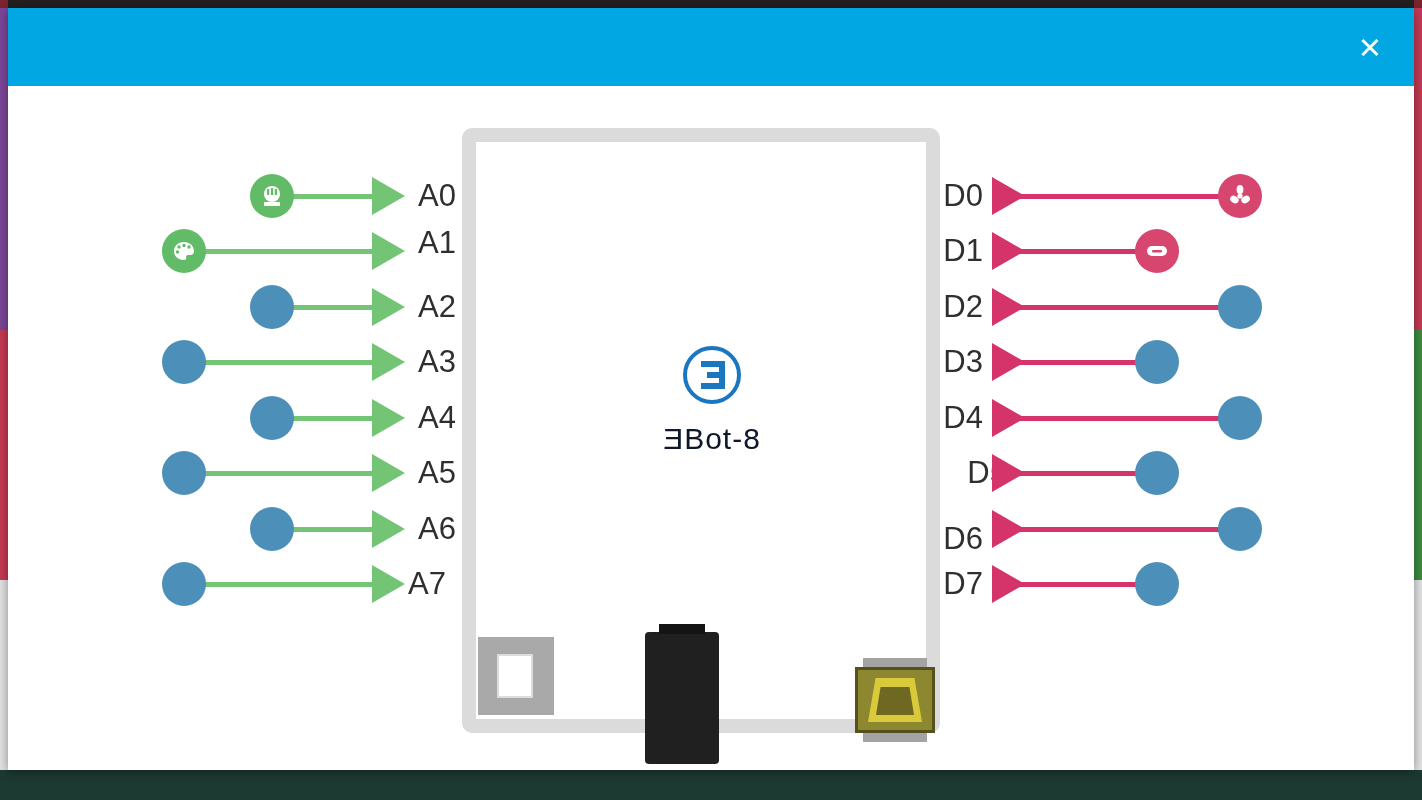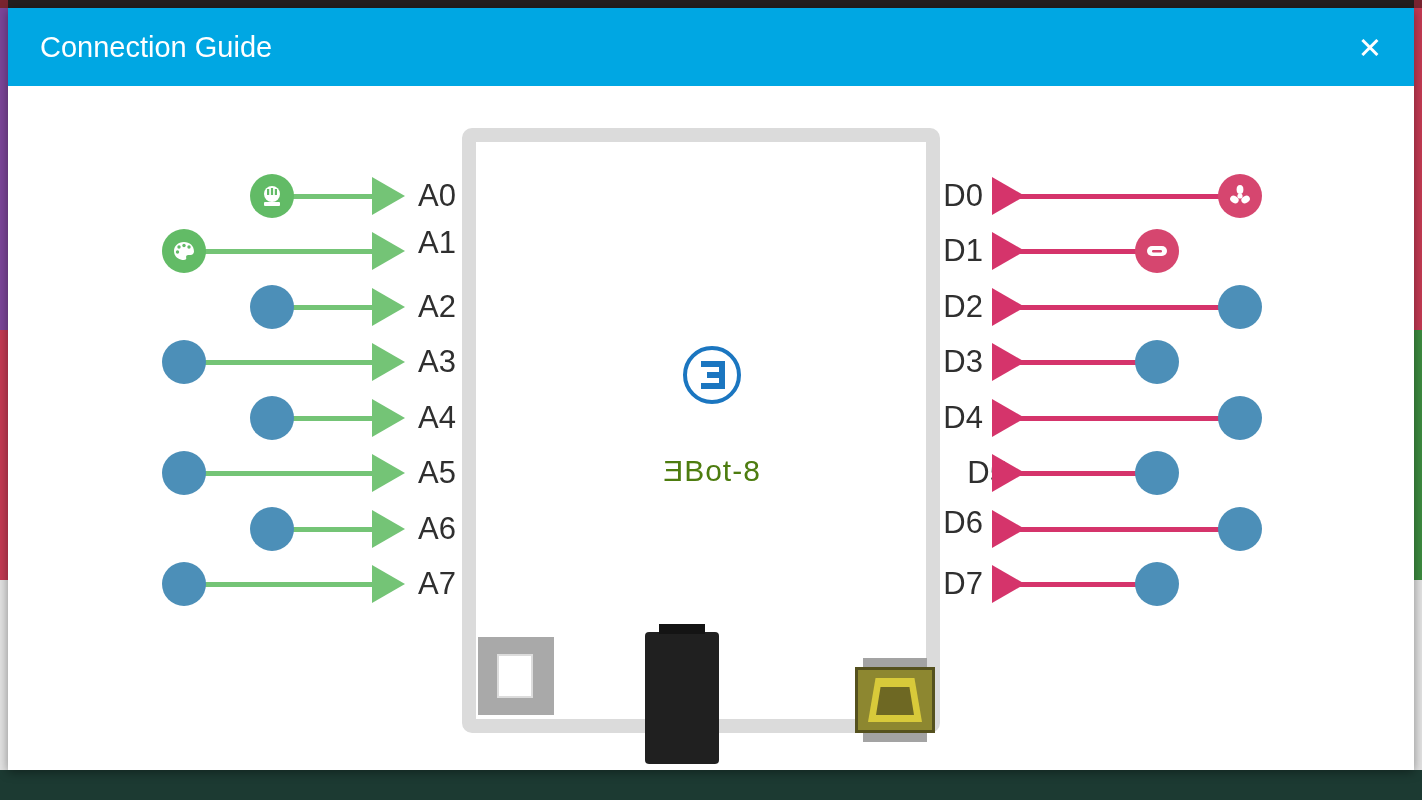--- a/index.html
+++ b/index.html
@@ -18,21 +18,21 @@
   
   .dialog{position:absolute;left:8px;top:8px;width:1406px;height:762px;background:#fff;box-shadow:0 2px 10px rgba(0,0,0,.4);}
   .header{position:relative;height:78px;background:#00A7E3;}
   .title{position:absolute;left:32px;top:0;line-height:78px;font-size:29px;color:#fff;}
   .close{position:absolute;right:24px;top:20px;width:40px;height:40px;background:none;border:none;color:#fff;font-size:29px;font-weight:bold;cursor:pointer;font-family:inherit;line-height:40px;text-align:center;}
   .body{position:relative;width:1406px;height:684px;background:#fff;overflow:hidden;}
 
   
   .board{position:absolute;left:454px;top:42px;width:478px;height:605px;border:14px solid #DBDBDB;border-radius:10px;}
   .logo-circle{position:absolute;left:673px;top:258px;width:62px;height:62px;}
-  .logo-text{position:absolute;left:604px;top:336px;width:200px;text-align:center;font-size:30px;color:#4d7c0f;letter-spacing:1px;margin-top:32px;}
+  .logo-text{position:absolute;left:604px;top:336px;width:200px;text-align:center;font-size:30px;color:#0f172a;letter-spacing:1px;}
 
   
   .circle{position:absolute;width:44px;height:44px;border-radius:50%;display:flex;align-items:center;justify-content:center;}
   .c-free{background:#4C8FB8;}
   .c-analog{background:#62BB66;}
   .c-digital{background:#D6466F;}
   .wire{position:absolute;height:5px;}
   .wire-a{background:#74C476;}
   .wire-d{background:#D5346B;}
   .arrow{position:absolute;width:0;height:0;border-top:19px solid transparent;border-bottom:19px solid transparent;}
@@ -69,21 +69,20 @@
   <div class="edge edge-right">
     <div class="seg" style="top:0;height:8px;background:#7A2430"></div>
     <div class="seg" style="top:8px;height:322px;background:#C43A53"></div>
     <div class="seg" style="top:330px;height:250px;background:#3D8B40"></div>
     <div class="seg" style="top:580px;height:190px;background:#E3E3E3"></div>
   </div>
   <div class="edge-bottom"></div>
 
   <div class="dialog">
     <div class="header">
-      <span class="title">Connection Guide</span>
       <button class="close">✕</button>
     </div>
 
     <div class="body">
 
       <div class="board"></div>
 
       <div class="logo-circle">
         <svg width="62" height="62" viewBox="0 0 62 62">
           <circle cx="31" cy="31" r="27" fill="#fff" stroke="#1B76C0" stroke-width="4"></circle>
@@ -159,21 +158,21 @@
         <div class="wire wire-a" style="left:264px;top:441px;width:100px"></div>
         <div class="arrow arrow-a" style="left:364px;top:424px"></div>
         <div class="circle c-free" style="left:242px;top:421px"></div>
         <div class="label" style="left:410px;top:422px">A6</div>
       </div>
 
       <div>
         <div class="wire wire-a" style="left:176px;top:496px;width:188px"></div>
         <div class="arrow arrow-a" style="left:364px;top:479px"></div>
         <div class="circle c-free" style="left:154px;top:476px"></div>
-        <div class="label" style="left:410px;top:477px">A7</div>
+        <div class="label" style="left:400px;top:477px">A7</div>
       </div>
 
       <div>
         <div class="label label-d" style="left:920px;top:89px">D0</div>
         <div class="arrow arrow-d" style="left:984px;top:91px"></div>
         <div class="wire wire-d" style="left:1012px;top:108px;width:220px"></div>
         <div class="circle c-digital" style="left:1210px;top:88px">
           <svg width="28" height="28" viewBox="0 0 28 28">
             <g fill="#fff">
               <ellipse cx="14" cy="7.5" rx="3.4" ry="4.5"></ellipse>
@@ -219,21 +218,21 @@
       </div>
 
       <div>
         <div class="label label-d" style="left:944px;top:366px">D5</div>
         <div class="arrow arrow-d" style="left:984px;top:368px"></div>
         <div class="wire wire-d" style="left:1012px;top:385px;width:137px"></div>
         <div class="circle c-free" style="left:1127px;top:365px"></div>
       </div>
 
       <div>
-        <div class="label label-d" style="left:920px;top:416px">D6</div>
+        <div class="label label-d" style="left:920px;top:432px">D6</div>
         <div class="arrow arrow-d" style="left:984px;top:424px"></div>
         <div class="wire wire-d" style="left:1012px;top:441px;width:220px"></div>
         <div class="circle c-free" style="left:1210px;top:421px"></div>
       </div>
 
       <div>
         <div class="label label-d" style="left:920px;top:477px">D7</div>
         <div class="arrow arrow-d" style="left:984px;top:479px"></div>
         <div class="wire wire-d" style="left:1012px;top:496px;width:137px"></div>
         <div class="circle c-free" style="left:1127px;top:476px"></div>

